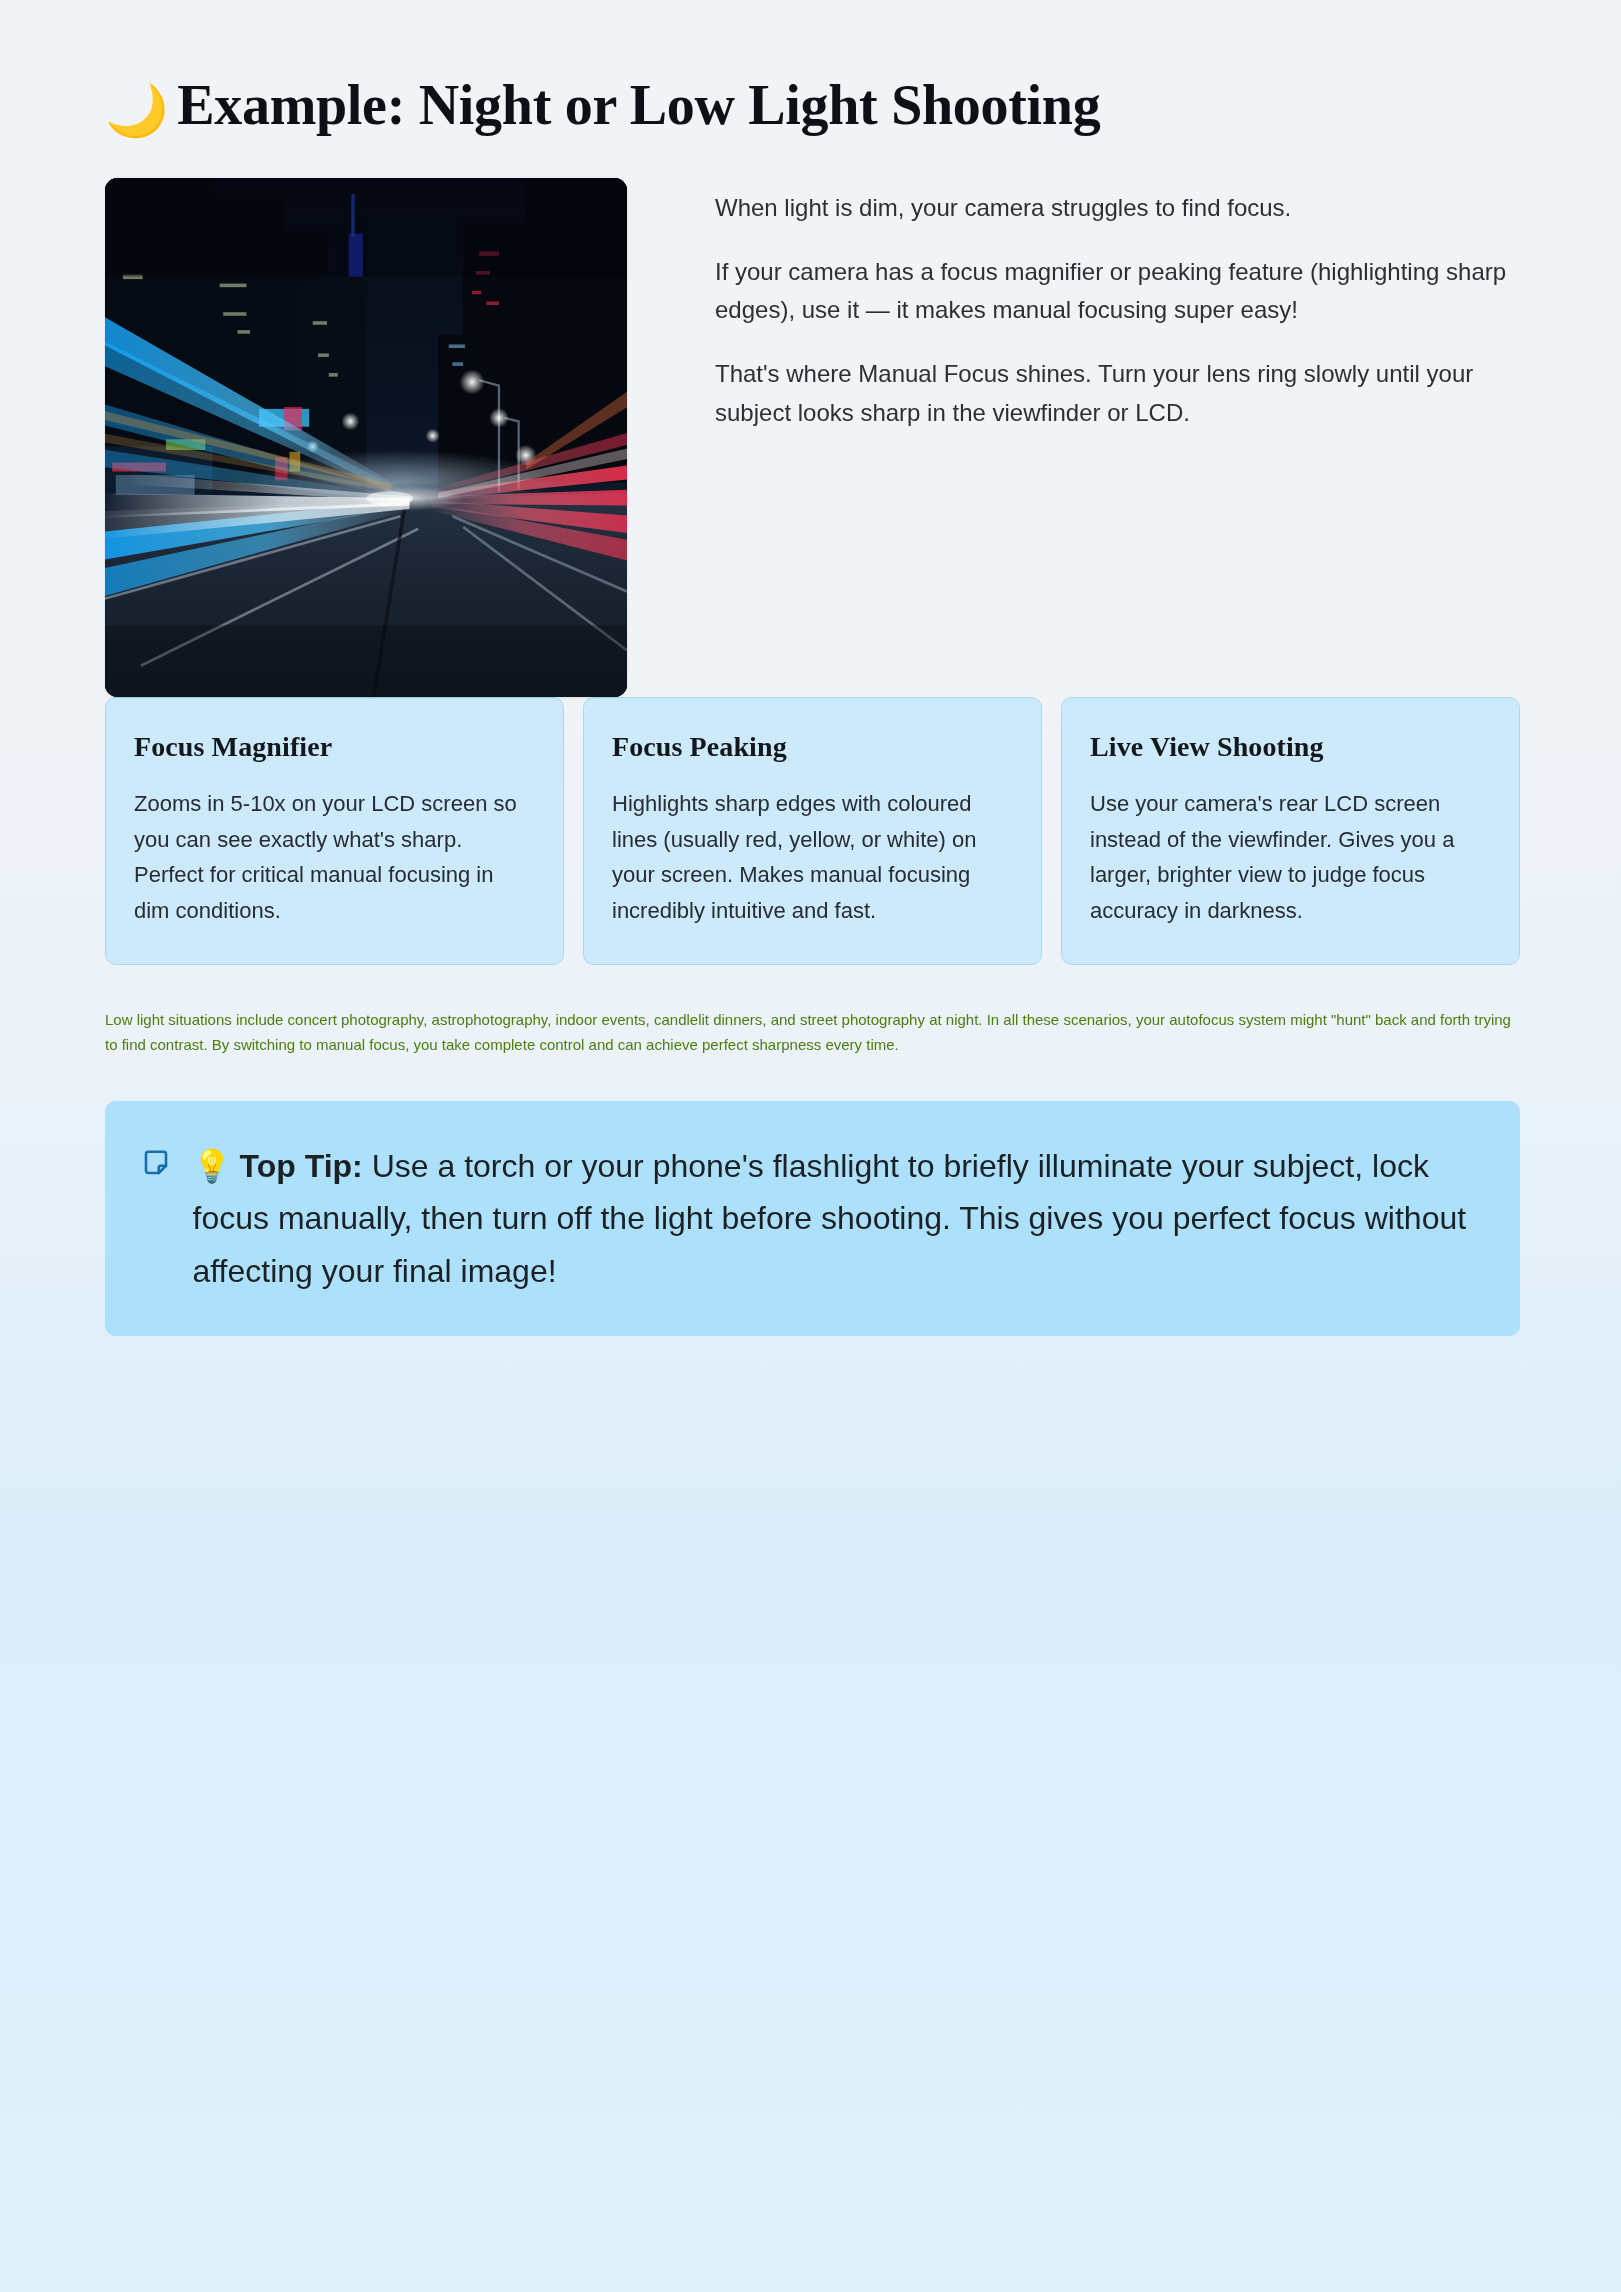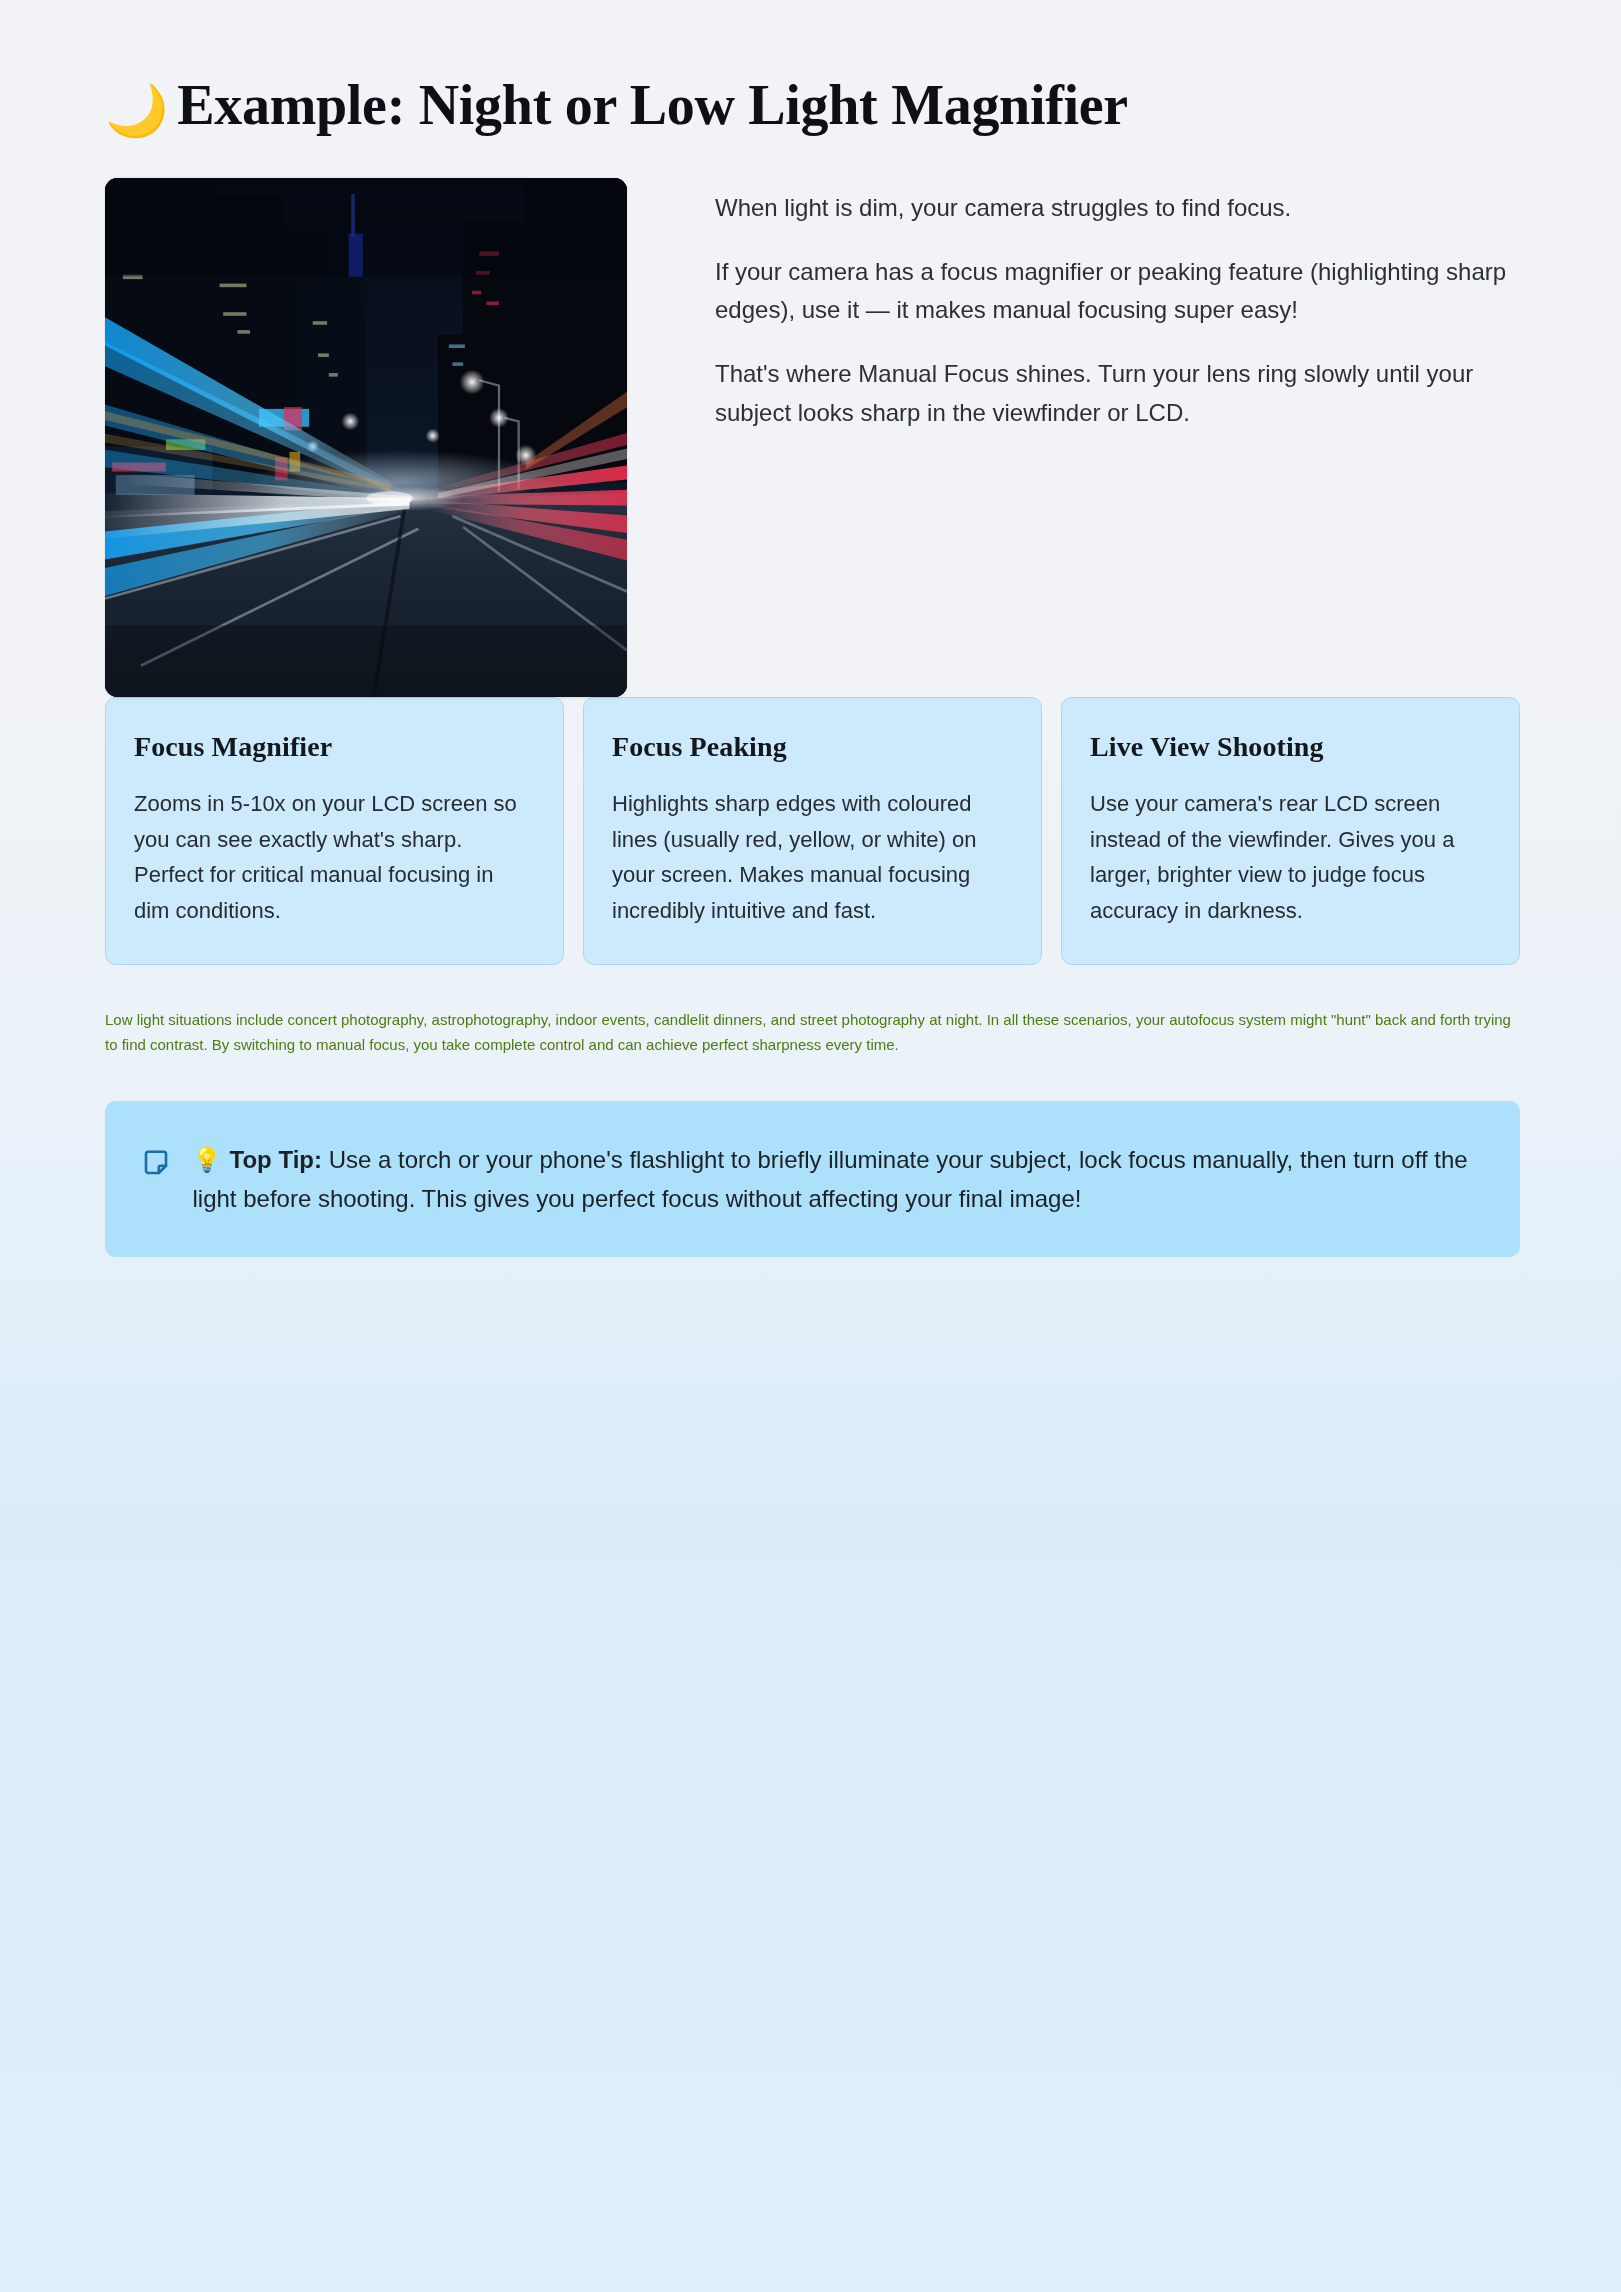--- a/index.html
+++ b/index.html
@@ -140,39 +140,39 @@
     gap: 21.5px;
   }
   .callout-icon {
     flex: 0 0 auto;
     width: 30px;
     height: 30px;
     margin-top: 8px;
   }
   .callout-icon svg { display: block; }
   .callout-text {
-    font-size: 24px;
+    font-size: 32px;
     line-height: 1.64;
     color: #1c2126;
   }
   .callout-text .bulb {
     margin-right: 7.2px;
   }
   .callout-text .lead {
     font-weight: bold;
   }
 </style>
 </head>
 <body>
 
 <div class="page">
   <div class="content">
 
     <div class="title-wrap">
-      <h1 class="page-title"><span class="moon-icon">🌙</span><span>Example: Night or Low Light Magnifier</span></h1>
+      <h1 class="page-title"><span class="moon-icon">🌙</span><span>Example: Night or Low Light Shooting</span></h1>
     </div>
 
     <div class="hero">
 
       <div class="hero-figure">
         <svg viewBox="0 0 583 580" preserveAspectRatio="none">
           <defs>
             <linearGradient id="skyG" x1="0" y1="0" x2="0" y2="1">
               <stop offset="0%" stop-color="#080c18"></stop>
               <stop offset="45%" stop-color="#0a1322"></stop>

